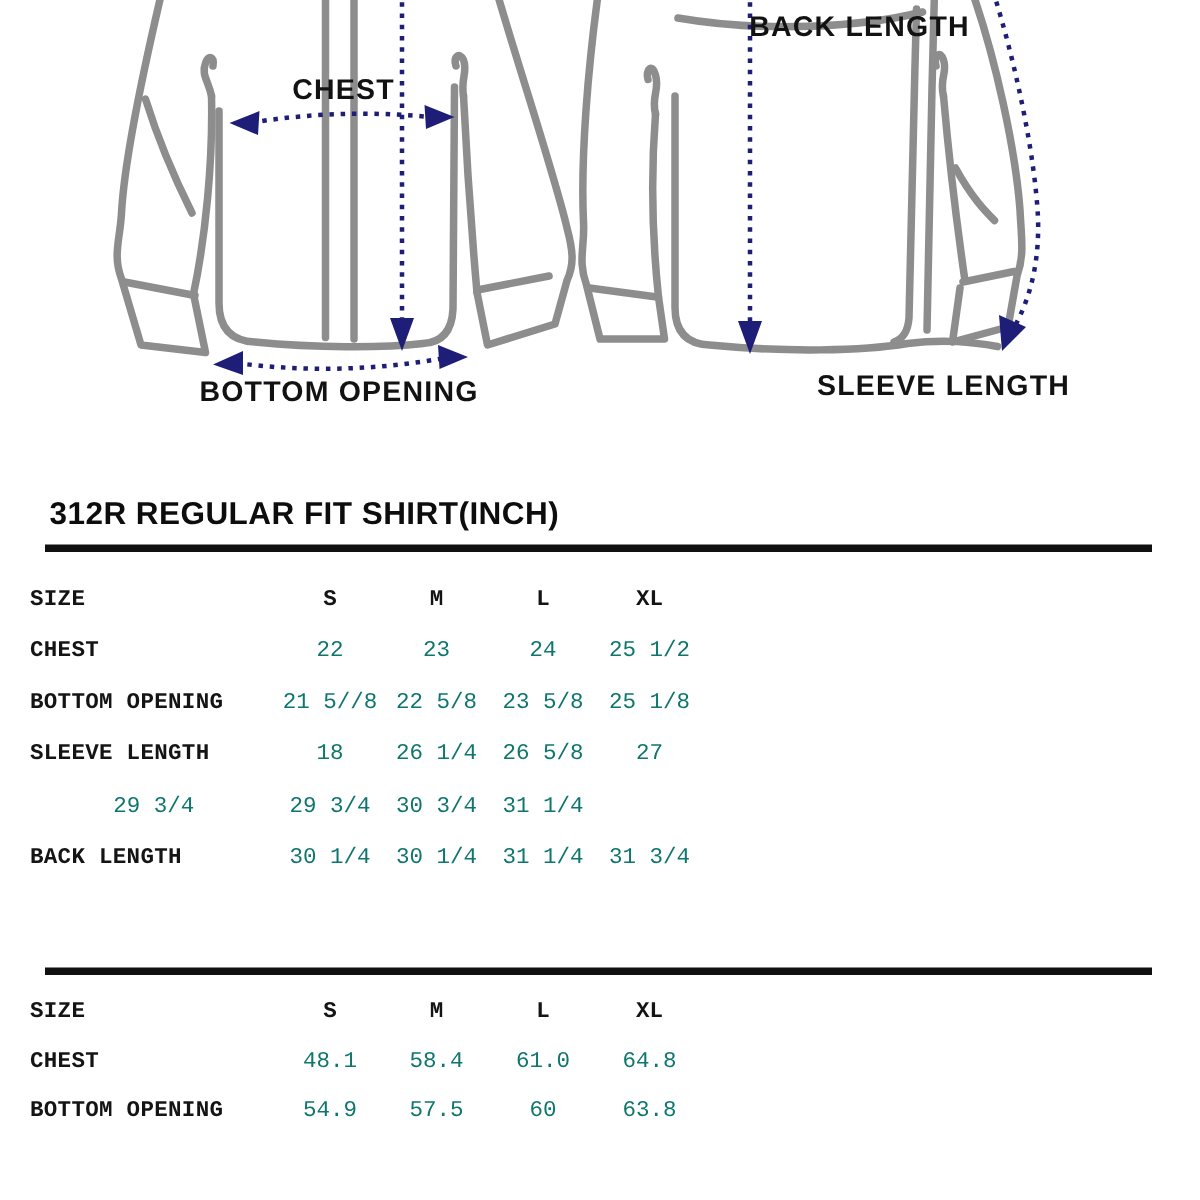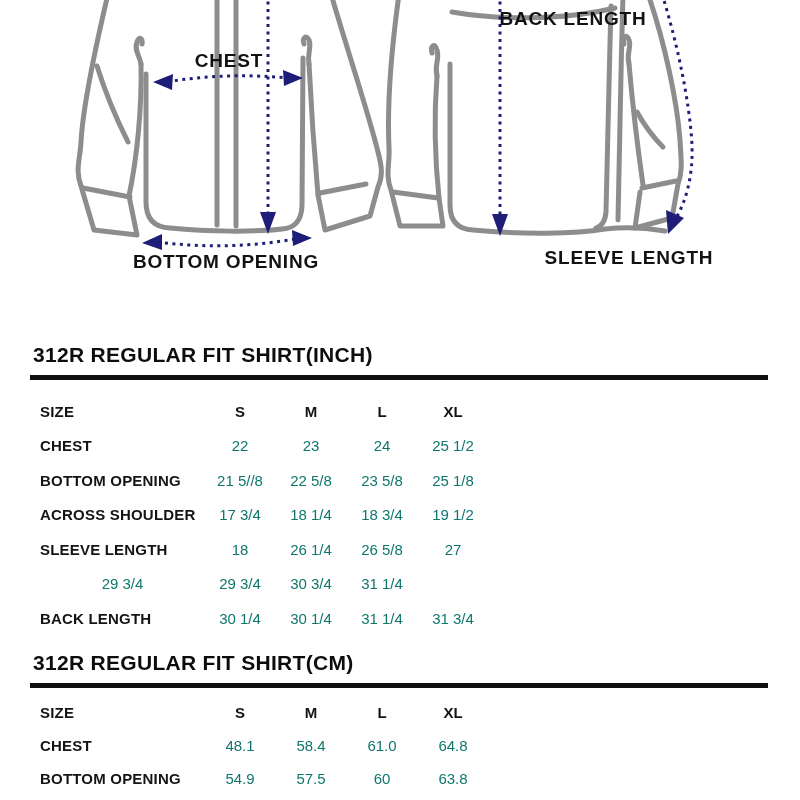--- a/index.html
+++ b/index.html
@@ -13,31 +13,31 @@
   .diagram{position:absolute;top:0;left:0;width:800px;height:312px;}
   .diagram svg{position:absolute;top:0;left:0;}
   .g-outline{stroke:var(--outline,#8d8d8d);stroke-width:5;fill:none;stroke-linecap:round;stroke-linejoin:round;}
   .g-arrow-line{stroke:var(--arrow,#1e1e78);stroke-width:3;fill:none;stroke-dasharray:3 4.5;}
   .g-arrow-head{fill:var(--arrow,#1e1e78);stroke:none;}
   .diag-label{
     position:absolute;transform:translateX(-50%);
     font-size:19px;font-weight:700;letter-spacing:0.8px;white-space:nowrap;color:#121212;
   }
   
-  .table-section{position:absolute;left:0;width:784px;margin-top:12px;}
+  .table-section{position:absolute;left:0;width:784px;}
   .t-title{
     margin:0 0 0 33px;font-size:21px;font-weight:700;letter-spacing:0.3px;
     line-height:26px;color:#0d0d0d;white-space:nowrap;
   }
   .t-rule{margin:7px 0 0 30px;width:738px;height:5px;background:#101010;}
   .t-rows{margin-top:14px;}
   .t-rows.cm{margin-top:8px;}
   .trow{
     display:grid;grid-template-columns:165px 70px 72px 70px 72px;
-    padding-left:40px;height:34.5px;align-items:center;
+    padding-left:20px;height:34.5px;align-items:center;font-family:Liberation Mono, monospace;
   }
   .t-rows.cm .trow{height:33px;}
   .tlabel{font-size:15px;font-weight:700;color:#141414;letter-spacing:0.2px;white-space:nowrap;}
   .tval{font-size:15px;text-align:center;color:#0f766e;white-space:nowrap;}
   .thead .tval{font-weight:700;color:#141414;}
 </style>
 </head>
 <body>
 
 <div class="diagram">
@@ -122,27 +122,20 @@
       <div class="tval">25 1/2</div>
     </div>
     <div class="trow">
       <div class="tlabel">BOTTOM OPENING</div>
       <div class="tval">21 5//8</div>
       <div class="tval">22 5/8</div>
       <div class="tval">23 5/8</div>
       <div class="tval">25 1/8</div>
     </div>
     <div class="trow">
-      <div class="tlabel">ACROSS SHOULDER</div>
-      <div class="tval">17 3/4</div>
-      <div class="tval">18 1/4</div>
-      <div class="tval">18 3/4</div>
-      <div class="tval">19 1/2</div>
-    </div>
-    <div class="trow">
       <div class="tlabel">SLEEVE LENGTH</div>
       <div class="tval">18</div>
       <div class="tval">26 1/4</div>
       <div class="tval">26 5/8</div>
       <div class="tval">27</div>
     </div>
     <div class="trow">
       <div class="tval">29 3/4</div>
       <div class="tval">29 3/4</div>
       <div class="tval">30 3/4</div>
@@ -152,21 +145,20 @@
       <div class="tlabel">BACK LENGTH</div>
       <div class="tval">30 1/4</div>
       <div class="tval">30 1/4</div>
       <div class="tval">31 1/4</div>
       <div class="tval">31 3/4</div>
     </div>
   </div>
 </div>
 
 <div class="table-section" style="top:638px">
-  <div class="t-title">312R REGULAR FIT SHIRT(CM)</div>
   <div class="t-rule"></div>
   <div class="t-rows cm">
     <div class="trow thead">
       <div class="tlabel">SIZE</div>
       <div class="tval">S</div>
       <div class="tval">M</div>
       <div class="tval">L</div>
       <div class="tval">XL</div>
     </div>
     <div class="trow">

